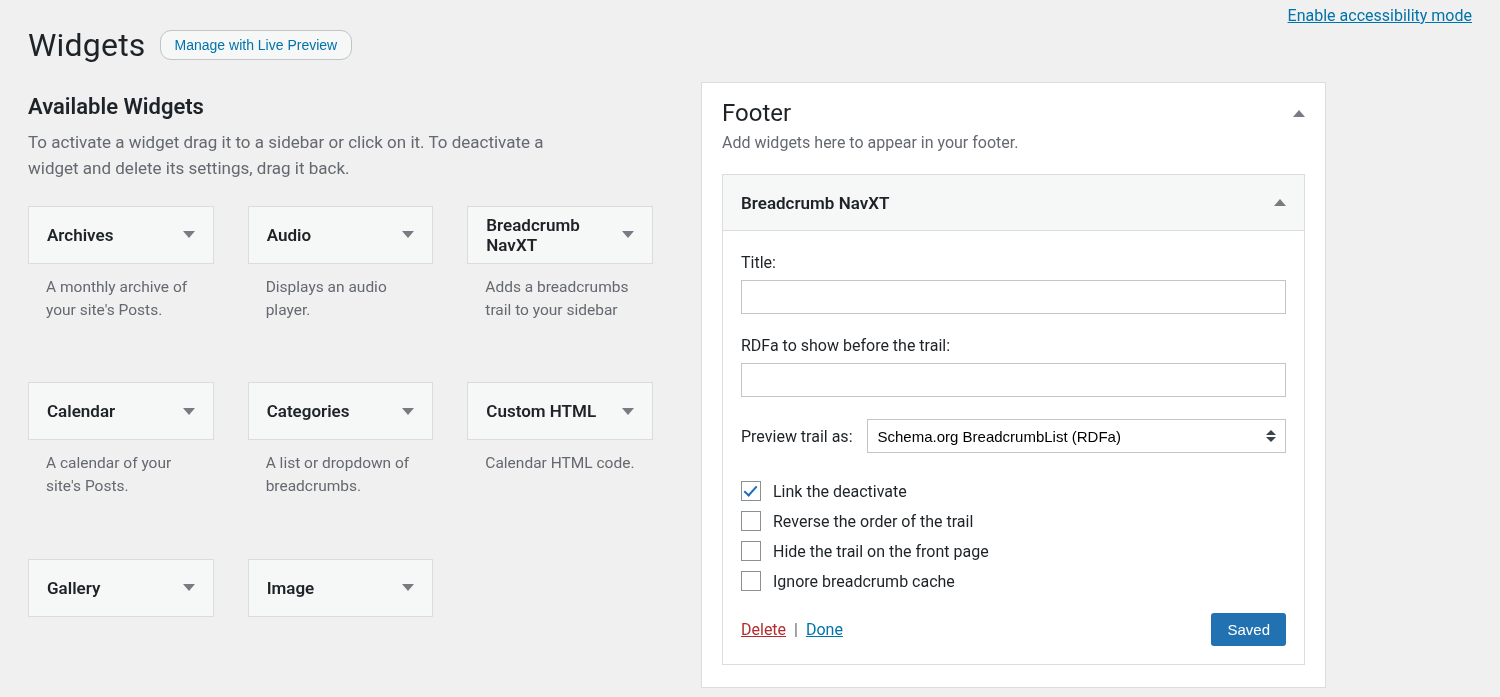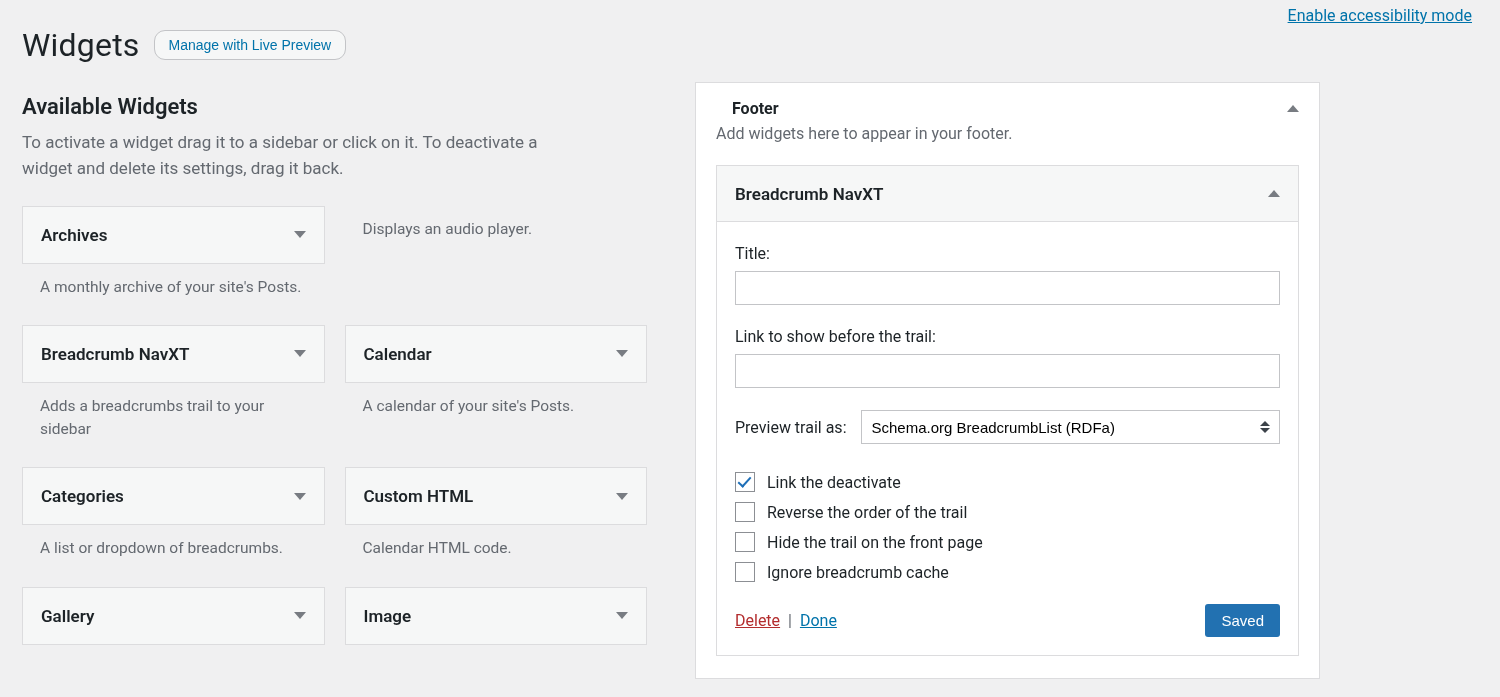--- a/index.html
+++ b/index.html
@@ -20,21 +20,21 @@
     padding: 0;
     background: var(--wp-bg);
     font-family: -apple-system, BlinkMacSystemFont, "Segoe UI", Roboto, Helvetica, Arial, sans-serif;
     color: var(--wp-text);
     font-size: 14px;
   }
   .wrap {
     position: relative;
     width: 1500px;
     height: 688px;
-    padding: 0 22px;
+    padding: 0 28px;
   }
   .a11y-link {
     position: absolute;
     top: 6px;
     right: 28px;
     color: var(--wp-link);
     text-decoration: underline;
     font-size: 16px;
     cursor: pointer;
   }
@@ -79,23 +79,24 @@
   }
   .subdesc {
     font-size: 17px;
     color: var(--wp-muted);
     line-height: 1.55;
     max-width: 555px;
     margin-bottom: 24px;
   }
   .widget-grid {
     display: grid;
-    grid-template-columns: 1fr 1fr;
+    grid-template-columns: 1fr 1fr 1fr;
     column-gap: 20px;
     row-gap: 0;
+    gap: 34px;
   }
   .widget-cell {
     margin-bottom: 26px;
   }
   .widget-tile {
     border: 1px solid var(--wp-border-light);
     background: var(--wp-widget-head);
     height: 58px;
     display: flex;
     align-items: center;
@@ -134,23 +135,22 @@
     padding: 16px 20px 22px;
   }
   .sidebar-head {
     display: flex;
     align-items: center;
     justify-content: space-between;
     cursor: pointer;
     margin-bottom: 6px;
   }
   .sidebar-title {
-    font-size: 16px;
-    font-weight: 700;
-    margin-left: 16px;
+    font-size: 24px;
+    font-weight: 400;
   }
   .sidebar-desc {
     color: var(--wp-muted);
     font-size: 16px;
     margin-bottom: 22px;
   }
   .widget-box {
     border: 1px solid var(--wp-border-light);
   }
   .widget-box-head {
@@ -301,20 +301,24 @@
 
       <div class="widget-grid">
         <div class="widget-cell">
           <div class="widget-tile">
             <span class="widget-tile-title">Archives</span>
             <span class="caret"></span>
           </div>
           <div class="widget-desc">A monthly archive of your site's Posts.</div>
         </div>
         <div class="widget-cell">
+          <div class="widget-tile">
+            <span class="widget-tile-title">Audio</span>
+            <span class="caret"></span>
+          </div>
           <div class="widget-desc">Displays an audio player.</div>
         </div>
         <div class="widget-cell">
           <div class="widget-tile">
             <span class="widget-tile-title">Breadcrumb NavXT</span>
             <span class="caret"></span>
           </div>
           <div class="widget-desc">Adds a breadcrumbs trail to your sidebar</div>
         </div>
         <div class="widget-cell">
@@ -365,21 +369,21 @@
           <div class="widget-box-head">
             <span class="widget-box-title">Breadcrumb NavXT</span>
             <span class="caret-up"></span>
           </div>
           <div class="widget-box-body">
             <div class="form-row">
               <label class="block">Title:</label>
               <input class="text-input" value="" style="">
             </div>
             <div class="form-row">
-              <label class="block">Link to show before the trail:</label>
+              <label class="block">RDFa to show before the trail:</label>
               <input class="text-input" value="" style="">
             </div>
             <div class="inline-row">
               <label>Preview trail as:</label>
               <div class="select-wrap">
                 <select class="select-input">
                   <option>Schema.org BreadcrumbList (RDFa)</option>
                 </select>
                 <span class="select-caret">
                   <span class="tri-up"></span>

